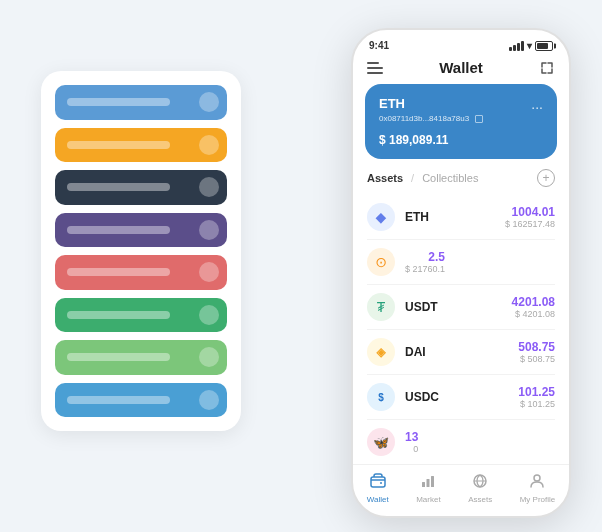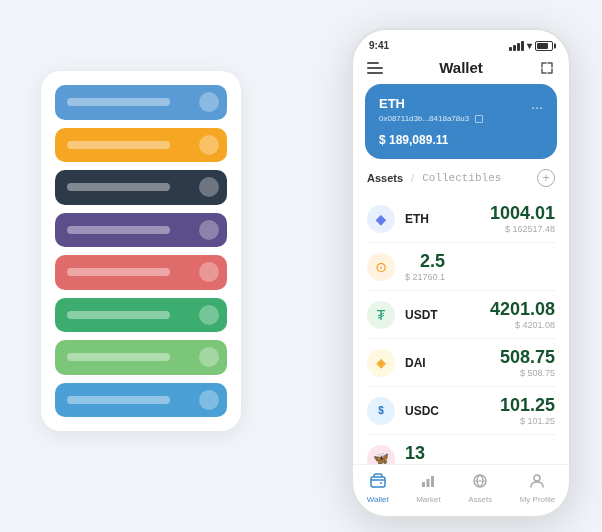--- a/index.html
+++ b/index.html
@@ -248,21 +248,20 @@
     }
 
     .assets-tab-divider {
       color: #ccc;
       font-size: 11px;
     }
 
     .assets-tab-inactive {
       font-size: 11px;
       color: #aaa;
-      font-family: Liberation Mono, monospace;
     }
 
     .add-icon {
       width: 18px;
       height: 18px;
       border: 1.5px solid #aaa;
       border-radius: 50%;
       display: flex;
       align-items: center;
       justify-content: center;
@@ -309,23 +308,23 @@
       font-weight: 600;
       color: #222;
       flex: 1;
     }
 
     .asset-amounts {
       text-align: right;
     }
 
     .asset-amount-primary {
-      font-size: 18px;
+      font-size: 12px;
       font-weight: 600;
-      color: #14532d;
+      color: #8b5cf6;
     }
 
     .asset-amount-secondary {
       font-size: 9px;
       color: #aaa;
       text-align: right;
     }
 
     
     .bottom-nav {

